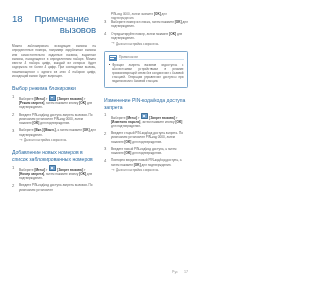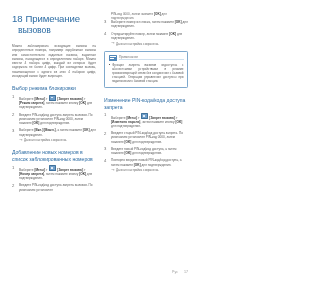--- a/index.html
+++ b/index.html
@@ -16,22 +16,22 @@
   .title-block{
     position:absolute;left:12px;top:14px;width:84px;
   }
   .title-line{
     color:#2e6da4;
     font-size:9.6px;
     line-height:10.6px;
     font-weight:400;
     letter-spacing:-0.1px;
   }
-  .title-num{margin-right:3px;}
-  .title-line2{text-align:left;padding-left:6px;font-family:Liberation Serif, serif;}
+  .title-num{margin-right:12px;}
+  .title-line2{text-align:right;padding-left:6px;}
 
   
   .col{position:absolute;width:84px;}
   .col-left{left:12px;top:44px;}
   .col-right{left:104px;top:12px;}
 
   
   .intro{
     font-size:3.15px;
     line-height:4.25px;

